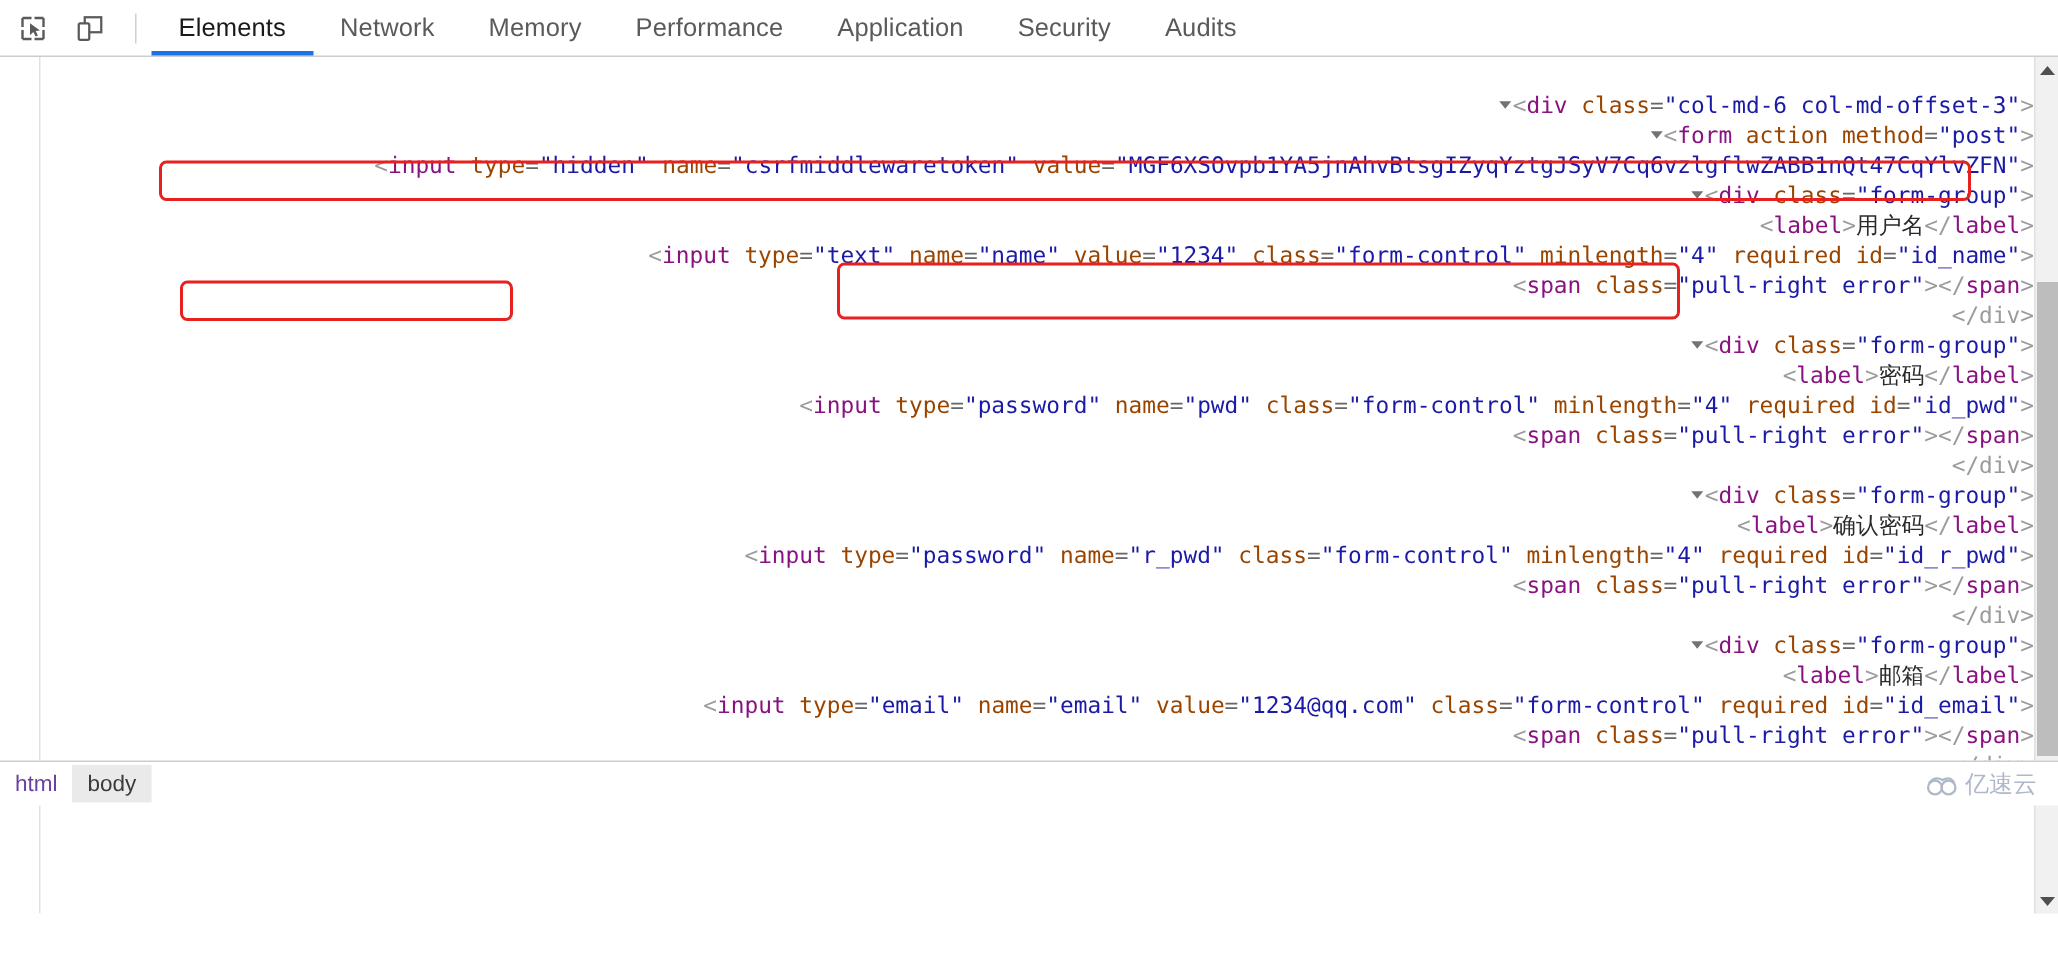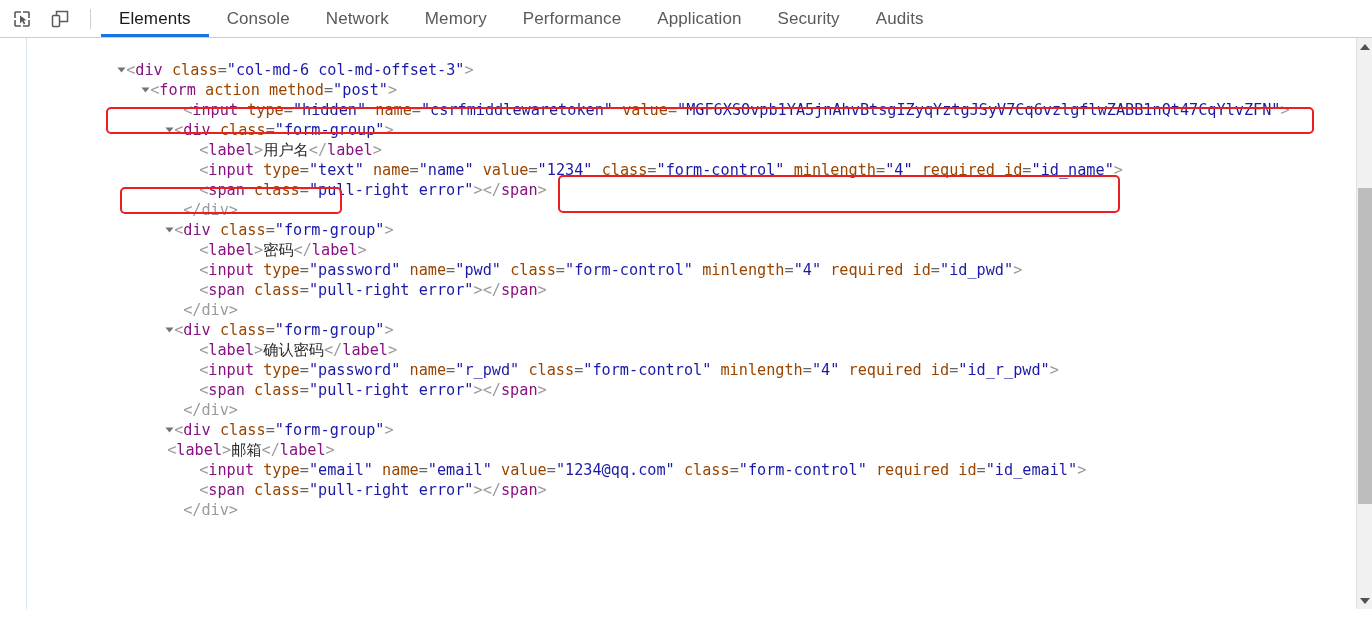--- a/index.html
+++ b/index.html
@@ -7,20 +7,21 @@
     margin: 0; padding: 0;
     width: 1372px; height: 639px;
     overflow: hidden;
     background: #ffffff;
     font-family: "Liberation Sans", sans-serif;
   }
   #app {
     position: relative;
     width: 1372px; height: 537px;
     background: #f97316;
+    text-align: right;
   }
 
   
   .tabbar {
     position: absolute; top: 0; left: 0;
     width: 1372px; height: 38px;
     background: #ffffff;
     border-bottom: 1px solid #cdcdcd;
     display: flex;
     align-items: stretch;
@@ -191,23 +192,20 @@
           <rect x="2.5" y="6.5" width="7" height="11" rx="1" stroke="#5a5a5a" stroke-width="1.5" fill="#ffffff"></rect>
         </svg>
       </div>
       <div class="tbsep"></div>
     </div>
     <div class="tabs">
       <div class="tab active">
           <span>Elements</span>
         </div>
       <div class="tab">
-          <span>Console</span>
-        </div>
-      <div class="tab">
           <span>Network</span>
         </div>
       <div class="tab">
           <span>Memory</span>
         </div>
       <div class="tab">
           <span>Performance</span>
         </div>
       <div class="tab">
           <span>Application</span>
@@ -329,14 +327,26 @@
   <div class="vscroll">
     <div class="sb-arrow up">
         <i></i>
       </div>
     <div class="sb-thumb"></div>
     <div class="sb-arrow down">
         <i></i>
       </div>
   </div>
 
+  <div class="crumbbar">
+    <div class="crumb">html</div>
+    <div class="crumb sel">body</div>
+    <div class="watermark">
+      <svg width="22" height="16" viewBox="0 0 22 16" aria-hidden="true">
+        <circle cx="6" cy="9" r="4.6" stroke="#a9b3c4" stroke-width="1.5" fill="none"></circle>
+        <circle cx="15" cy="9" r="4.6" stroke="#a9b3c4" stroke-width="1.5" fill="none"></circle>
+        <path d="M2 6 Q6 1 11 4 Q16 1 19 6" stroke="#a9b3c4" stroke-width="1.5" fill="none"></path>
+      </svg>
+      <span>亿速云</span>
+    </div>
+  </div>
 
 </div>
 
 </body></html>

